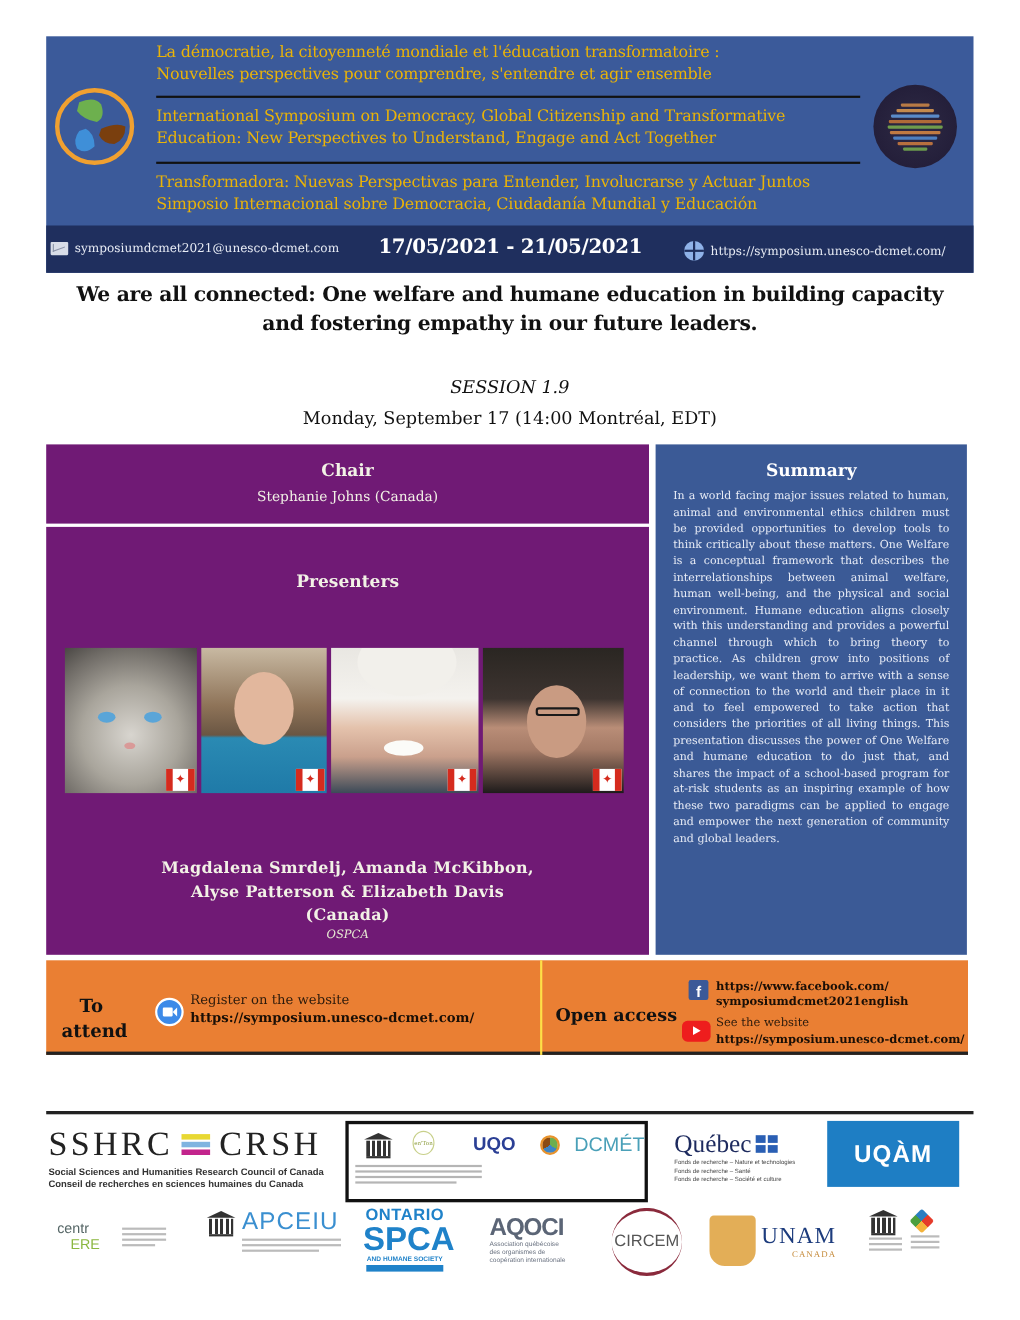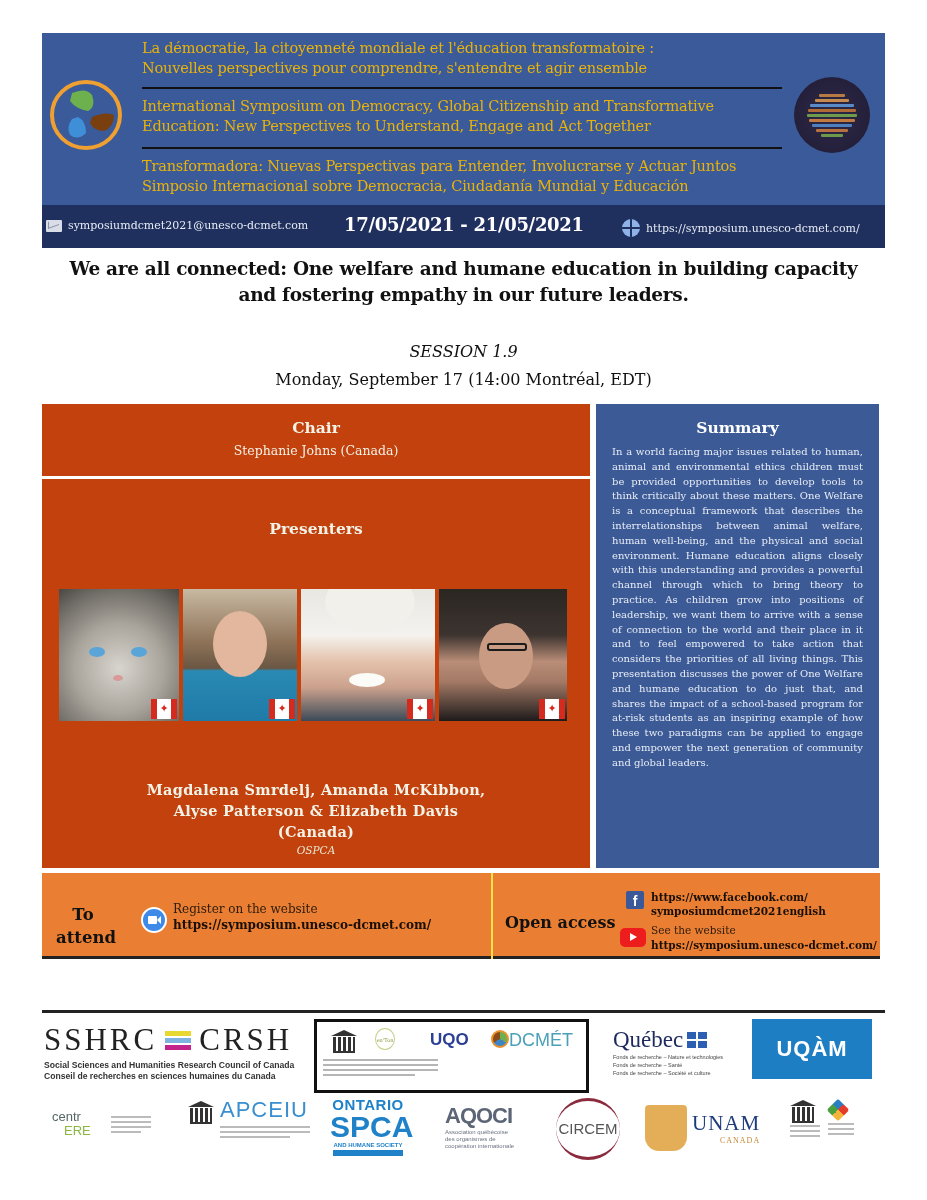--- a/index.html
+++ b/index.html
@@ -32,21 +32,21 @@
   .globe-icon::before { content: ""; position: absolute; left: 8px; top: 0; width: 2px; height: 18px; background: #1f2f5e; }
   .globe-icon::after { content: ""; position: absolute; left: 0; top: 8px; width: 18px; height: 2px; background: #1f2f5e; }
 
   
   .title { position: absolute; left: 30px; top: 256px; width: 867px; text-align: center; font-weight: bold;
     font-size: 18.5px; line-height: 26px; color: #111; letter-spacing: -0.3px; }
   .session { position: absolute; left: 0; top: 342px; width: 927px; text-align: center; font-style: italic; font-size: 16px; color: #111; }
   .session-date { position: absolute; left: 0; top: 370px; width: 927px; text-align: center; font-size: 16px; color: #111; }
 
   
-  .green { background: #c2410c; color: #f2f2e6; }
+  .green { background: #701a75; color: #f2f2e6; }
   .chair-box { position: absolute; left: 42px; top: 404px; width: 548px; height: 72px; text-align: center; }
   .chair-heading { margin-top: 14px; font-weight: bold; font-size: 15.5px; }
   .chair-name { margin-top: 6px; font-size: 12.5px; }
   .presenters-box { position: absolute; left: 42px; top: 479px; width: 548px; height: 389px; text-align: center; }
   .presenters-heading { margin-top: 40px; font-weight: bold; font-size: 15.5px; }
   .photos { position: absolute; left: 17px; top: 110px; width: 510px; height: 134px; display: flex; gap: 4px; }
   .photo { position: relative; height: 132px; overflow: hidden; }
   .photo.p1 { width: 120px; background: radial-gradient(circle at 50% 60%, #d8d5cf 0%, #a9a59c 45%, #6f6b66 80%, #4a4744 100%); }
   .photo.p2 { width: 114px; background: linear-gradient(180deg, #c8b9a2 0%, #8e7358 40%, #6a5643 60%, #2a8ab3 62%, #1f7aa8 100%); }
   .photo.p3 { width: 134px; background: linear-gradient(180deg, #e9e7e2 0%, #f4f2ee 35%, #e4c2ac 55%, #caa08c 75%, #3c4a58 100%); }
@@ -84,21 +84,21 @@
   .sshrc { left: 44px; top: 1022px; width: 262px; }
   .sshrc-mark { font-family: "Liberation Serif", serif; font-size: 31px; letter-spacing: 3px; color: #222; display: flex; align-items: center; gap: 4px; }
   .sshrc-bars { display: inline-flex; flex-direction: column; gap: 2px; margin: 0 4px; }
   .sshrc-bars span { display: block; width: 26px; height: 5px; }
   .sshrc-sub { font-size: 8.6px; color: #333; line-height: 11px; margin-top: 2px; font-weight: bold; }
   .partner-box { position: absolute; left: 314px; top: 1019px; width: 275px; height: 74px; border: 3px solid #111; background: #fff; }
   .partner-box .unesco-mini { position: absolute; left: 14px; top: 8px; }
   .partner-box .mini-lines { position: absolute; left: 6px; top: 34px; width: 115px; }
   .mini-lines span { display: block; height: 2px; margin: 3px 0; background: #b5b5b5; }
   .uqo { position: absolute; left: 113px; top: 8px; font-weight: bold; font-size: 17px; color: #2b3f95; }
-  .dcmet { position: absolute; left: 174px; top: 8px; font-size: 18px; color: #4aa0b8; display: flex; align-items: flex-start; gap: 0; }
+  .dcmet { position: absolute; left: 174px; top: 8px; font-size: 18px; color: #4aa0b8; display: flex; align-items: center; gap: 13px; }
   .dcmet-dot { width: 18px; height: 18px; border-radius: 50%; border: 2px solid #e8932c; background: conic-gradient(#6dae4f 0 120deg, #3d85c6 120deg 240deg, #8a4b14 240deg 360deg); }
   .enton { position: absolute; left: 58px; top: 6px; width: 20px; height: 22px; border-radius: 50%; border: 1px solid #c8d08a; font-size: 5px; color: #8a9a3a; text-align: center; line-height: 22px; }
   .quebec { left: 613px; top: 1027px; width: 130px; }
   .quebec-word { font-family: "Liberation Serif", serif; font-size: 23px; color: #1d2a5e; display: flex; align-items: center; gap: 4px; }
   .qc-flag { display: inline-grid; grid-template-columns: 9px 9px; gap: 2px; }
   .qc-flag span { width: 9px; height: 7px; background: #2a5fb4; }
   .quebec-sub { font-size: 5.5px; color: #444; line-height: 7px; margin-top: 1px; }
   .uqam { left: 752px; top: 1019px; width: 120px; height: 60px; background: #1e7ec4; color: #fff; font-size: 22px; font-weight: bold; text-align: center; line-height: 60px; letter-spacing: 1px; }
 
   .centre { left: 52px; top: 1110px; display: flex; align-items: center; gap: 20px; }

